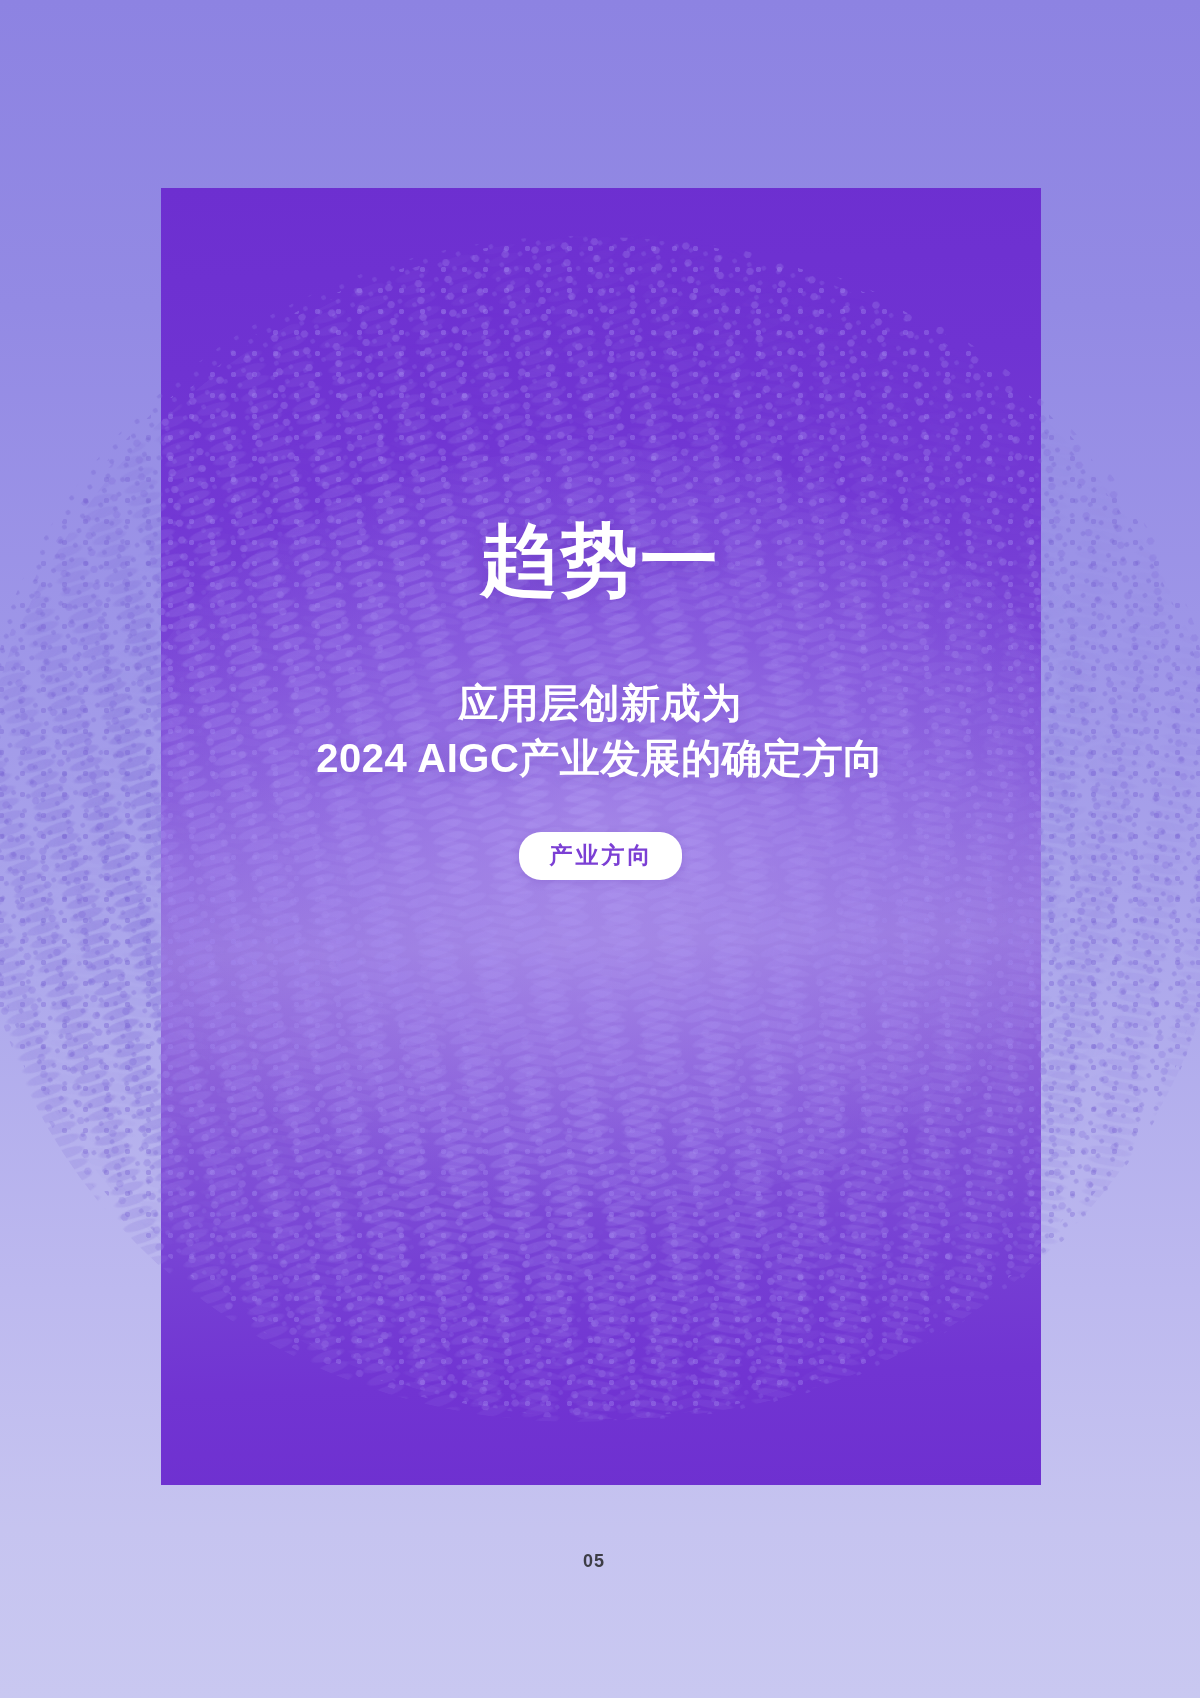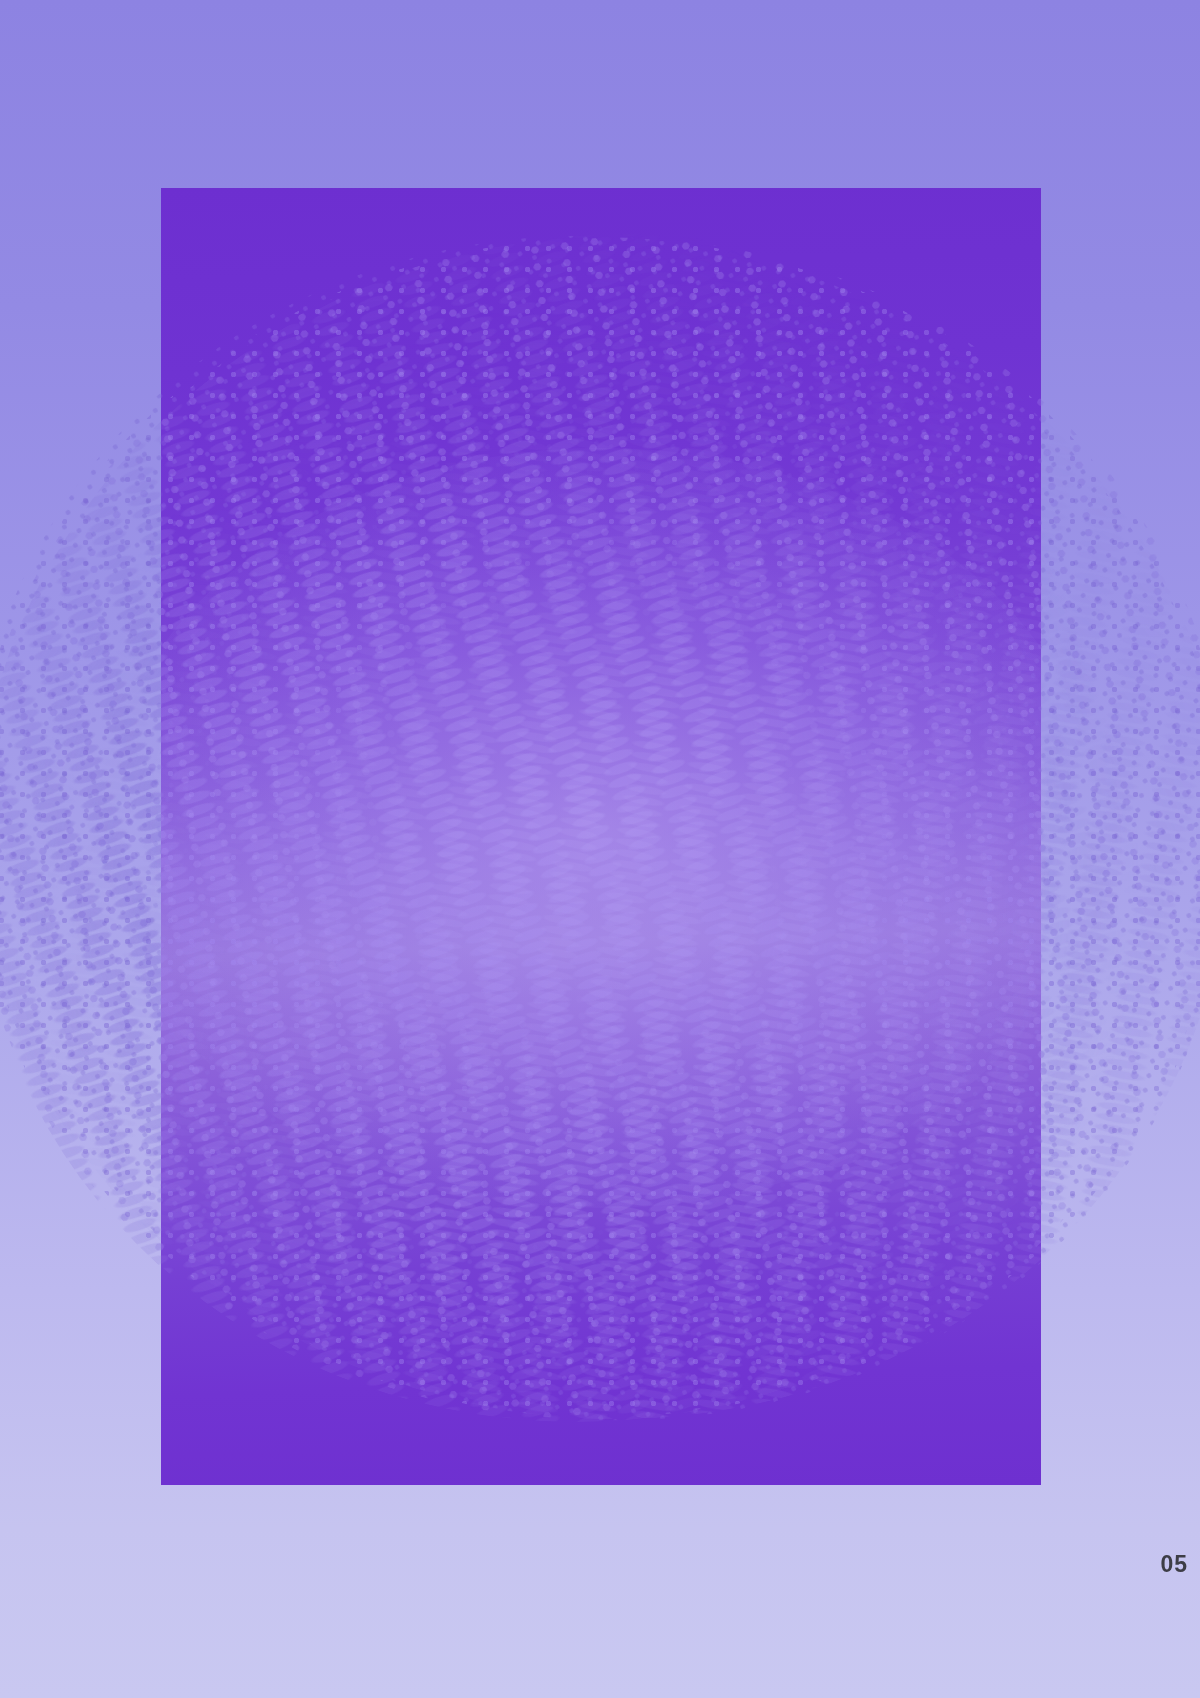--- a/index.html
+++ b/index.html
@@ -272,23 +272,23 @@
     border-radius: 22px;
     box-shadow: 0 2px 10px rgba(78,30,160,0.18);
   }
 
   
   .page-number {
     position: absolute;
     left: 0;
     right: 12px;
     top: 1551px;
-    text-align: right;
+    text-align: center;
     color: #3d3d46;
-    font-size: 23px;
+    font-size: 18px;
     font-weight: 700;
     letter-spacing: 1px;
   }
 </style>
 </head>
 <body>
 
 <div class="page">
 
   <div class="sphere-wrap">
@@ -304,16 +304,28 @@
     <div class="panel-sphere">
       <div class="sphere p-dots-a"></div>
       <div class="sphere p-dots-b"></div>
       <div class="sphere p-dots-c"></div>
       <div class="sphere p-dots-d"></div>
       <div class="sphere p-dots-e"></div>
     </div>
     <div class="panel-glow"></div>
   </div>
 
+  <div class="content">
+    <h1 class="trend-title">趋势一</h1>
+
+    <div class="subtitle">
+      <span class="line">应用层创新成为</span>
+      <span class="line">2024 AIGC产业发展的确定方向</span>
+    </div>
+
+    <div class="badge-row">
+      <span class="badge">产业方向</span>
+    </div>
+  </div>
 
   <div class="page-number">05</div>
 
 </div>
 
 </body></html>

